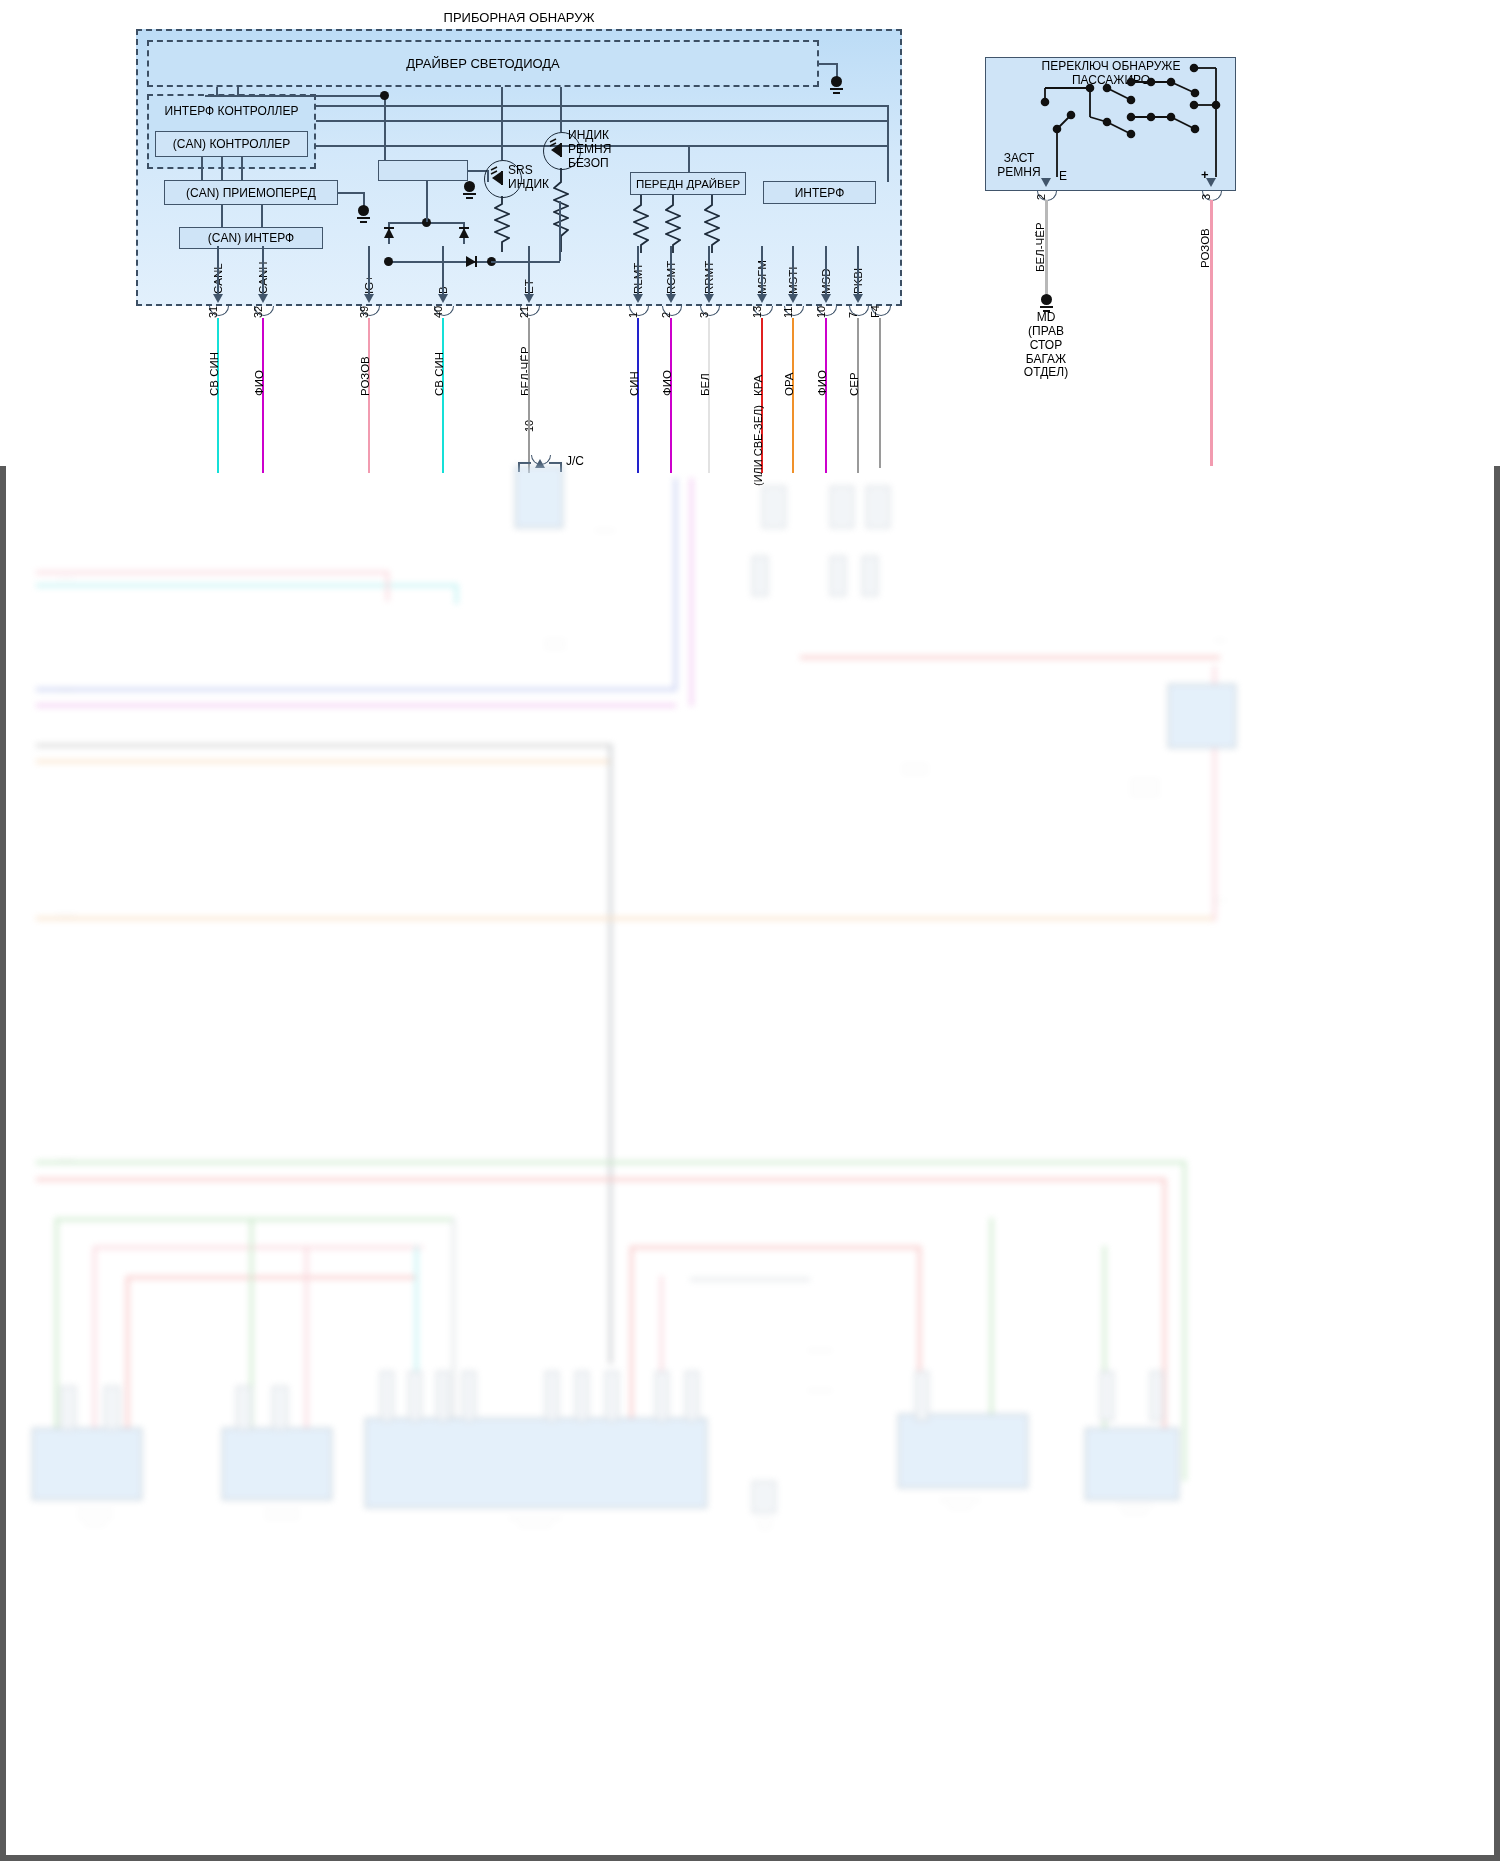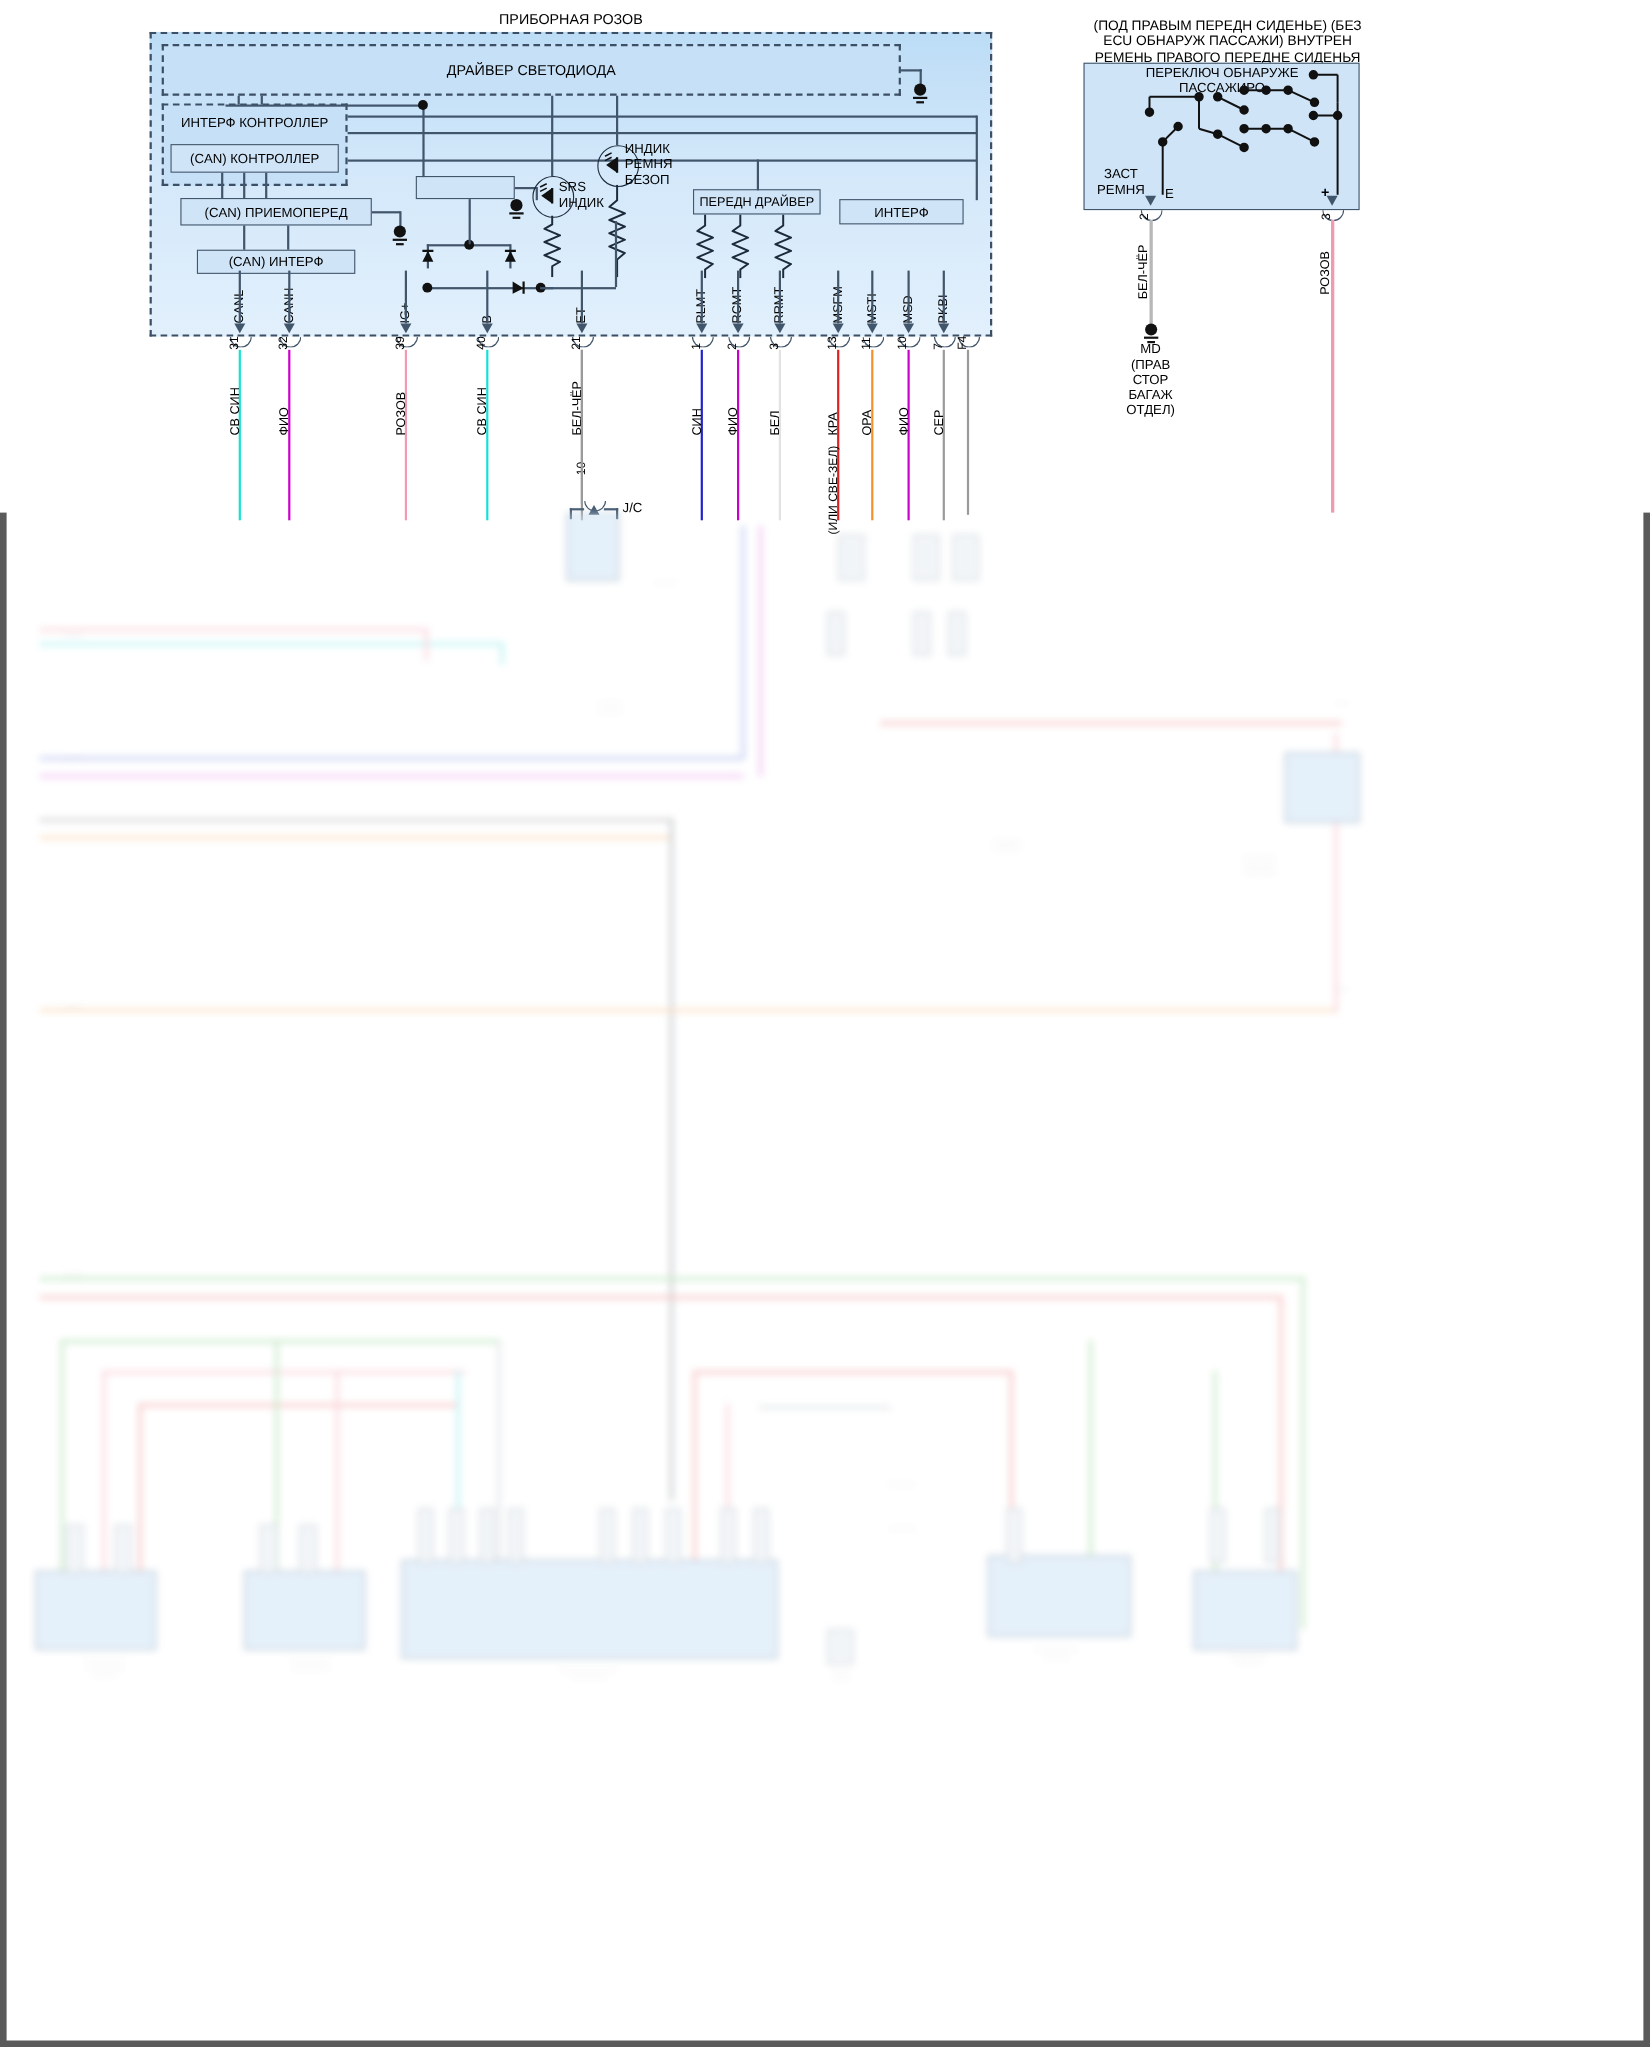--- a/index.html
+++ b/index.html
@@ -61,25 +61,22 @@
 </style>
 </head>
 <body>
 
 <div id="page">
 
   <div id="panelfill"></div>
 
   <div class="dash" style="left:136px;top:29px;width:766px;height:277px;background:transparent;"></div>
 
-  <div class="txt ctr" style="left:352px;top:11px;width:334px;font-size:13px;">ПРИБОРНАЯ РОЗОВ</div>
-
-  <div class="txt ctr" style="left:985px;top:16px;width:262px;font-size:12.5px;">(ПОД ПРАВЫМ ПЕРЕДН СИДЕНЬЕ) (БЕЗ
-ECU ОБНАРУЖ ПАССАЖИ) ВНУТРЕН
-РЕМЕНЬ ПРАВОГО ПЕРЕДНЕ СИДЕНЬЯ</div>
+  <div class="txt ctr" style="left:352px;top:11px;width:334px;font-size:13px;">ПРИБОРНАЯ ОБНАРУЖ</div>
+
 
   <div class="dash" style="left:147px;top:40px;width:672px;height:47px;background:#c6e1f7;"></div>
   <div class="boxlbl" style="left:147px;top:40px;width:672px;height:47px;">ДРАЙВЕР СВЕТОДИОДА</div>
 
   <div class="wire vw" style="left:836px;top:63px;height:14px;"></div>
   <div class="wire hw" style="left:818px;top:63px;width:20px;"></div>
   <div class="gnd" style="left:831px;top:76px;">
     <div class="g1"></div>
       <div class="g2"></div>
       <div class="g3"></div>

